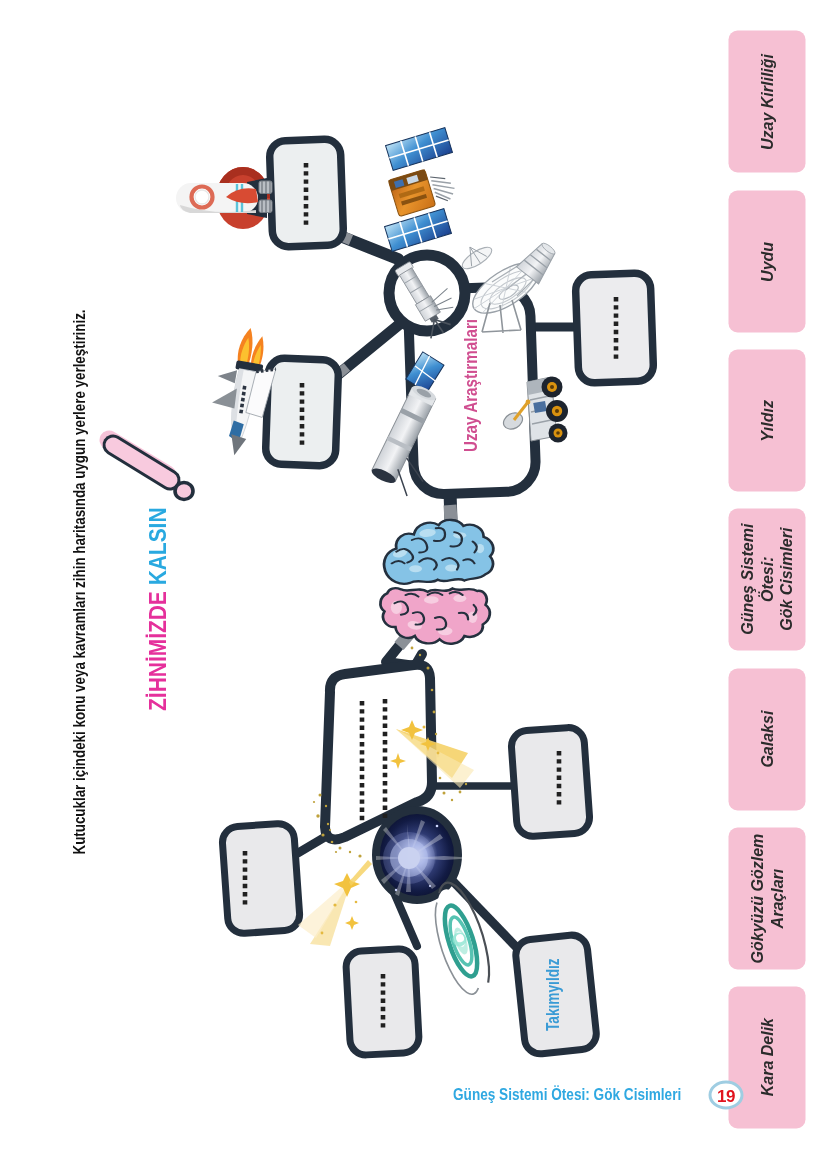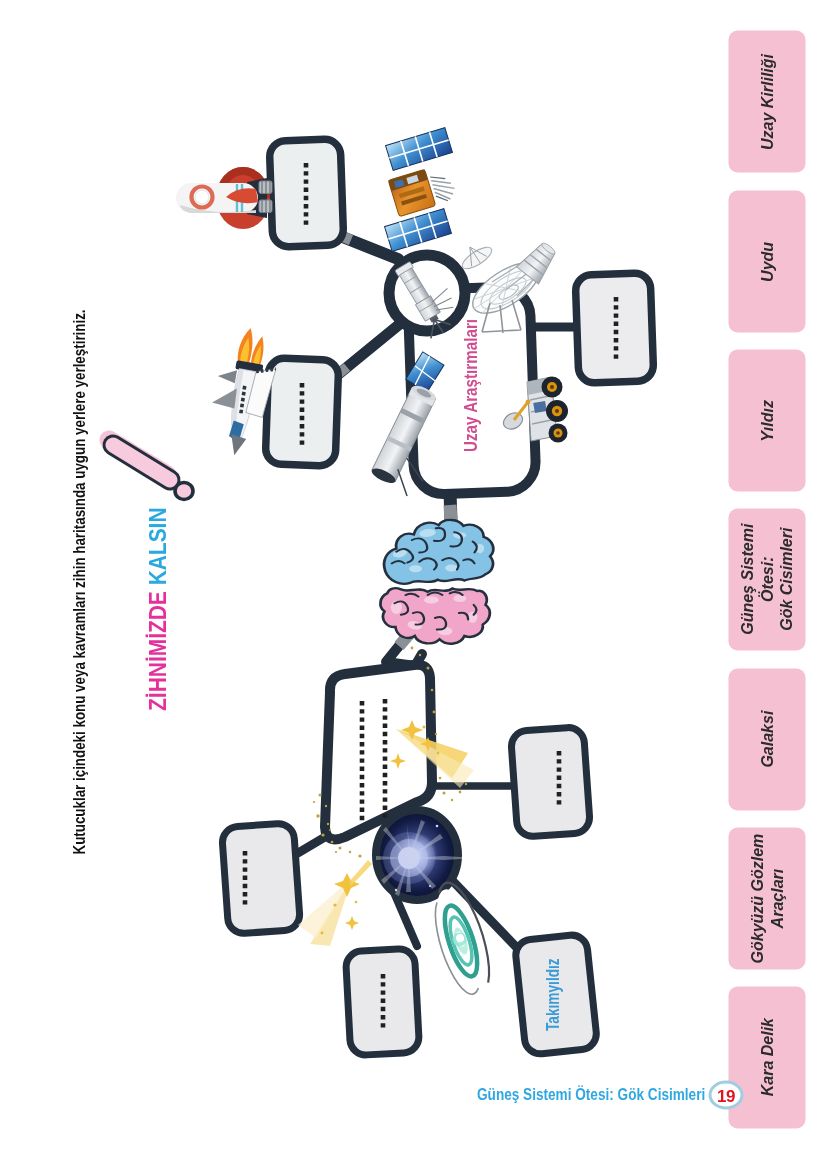--- a/index.html
+++ b/index.html
@@ -400,19 +400,19 @@
 <div class="rot pink" style="left:695.5px;top:700.5px;width:142px;height:77px;">
     <span>Galaksi</span>
   </div>
 <div class="rot pink" style="left:695.5px;top:859.5px;width:142px;height:77px;">
     <span>Gökyüzü Gözlem<br>Araçları</span>
   </div>
 <div class="rot pink" style="left:695.5px;top:1018.5px;width:142px;height:77px;">
     <span>Kara Delik</span>
   </div>
 
-<div class="abs" style="left:477px;top:1085px;width:240px;height:20px;">
+<div class="abs" style="left:453px;top:1085px;width:240px;height:20px;">
   <span style="font-weight:bold;font-size:17px;color:#2fa8e1;white-space:nowrap;display:inline-block;transform:scaleX(0.80);transform-origin:0 50%;">Güneş Sistemi Ötesi: Gök Cisimleri</span>
 </div>
 <svg class="abs" style="left:706px;top:1078px" width="44" height="36" viewBox="0 0 44 36">
   <ellipse cx="20" cy="17" rx="16" ry="13" fill="#ffffff" stroke="#9fcde2" stroke-width="3"></ellipse>
   <text x="20" y="23.5" text-anchor="middle" font-family="Liberation Sans" font-size="17" font-weight="bold" fill="#e1141e" style="letter-spacing:-0.5px">19</text>
 </svg>
 
 </body></html>

